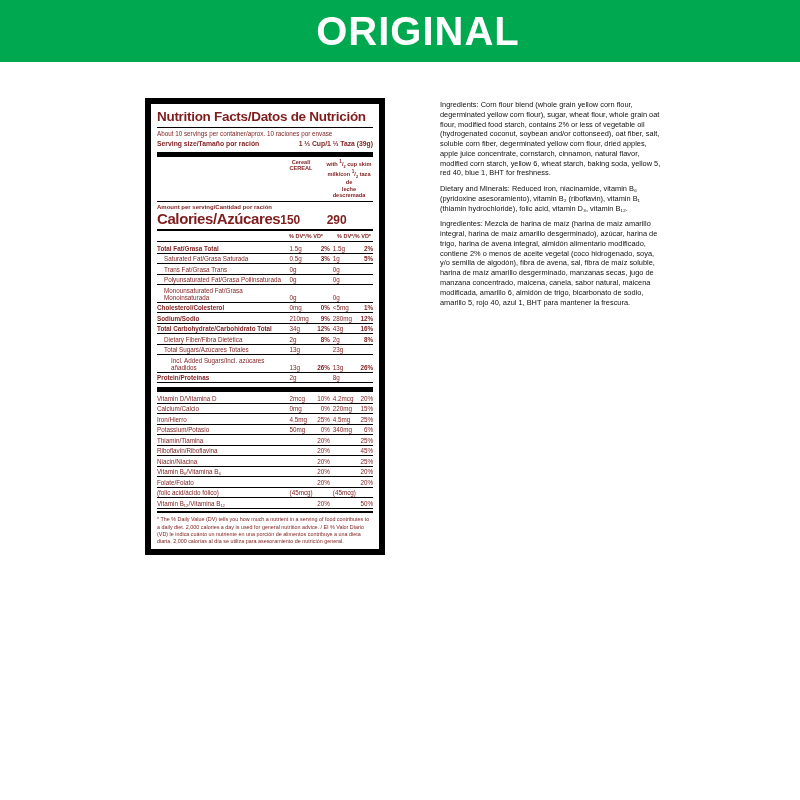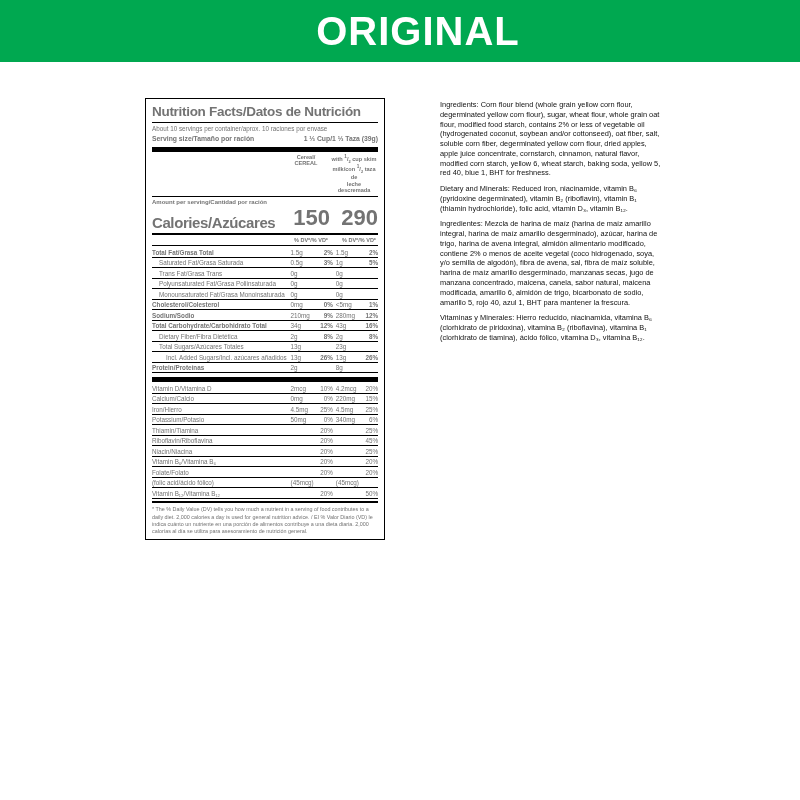--- a/index.html
+++ b/index.html
@@ -24,25 +24,25 @@
     font-weight:bold;
     letter-spacing:1px;
     font-family:"Liberation Sans", sans-serif;
   }
 
   
   .nf-panel {
     position:absolute;
     left:145px; top:98px;
     width:240px;
-    border:1px solid #000000;
+    border:6px solid #000000;
     background:#fff;
     padding:4px 6px 4px 6px;
     font-family:"Liberation Sans", sans-serif;
-    color:#737373;
+    color:#7f1d1d;
   }
   .nf-title {
     font-size:13.5px; font-weight:bold; letter-spacing:-0.3px;
     margin:2px 0 3px 0; line-height:1.05;
   }
   .nf-sub {
     font-size:6.3px; line-height:1.35; margin:0 0 1px 0;
   }
   .nf-serv {
     font-size:6.8px; font-weight:bold; line-height:1.3;
@@ -61,21 +61,21 @@
   .hdr-cols {
     display:flex; font-size:5.6px; font-weight:bold; line-height:1.15;
     justify-content:flex-end; text-align:center;
   }
   .hdr-cols .h1 { width:48px; }
   .hdr-cols .h2 { width:48px; }
 
   .amount-line { font-size:6px; font-weight:bold; }
   .cal-row { display:flex; align-items:flex-end; }
   .cal-label { flex:1; font-size:15px; font-weight:bold; letter-spacing:-0.4px; }
-  .cal-val { width:48px; text-align:right; font-size:22px; font-weight:bold; }
+  .cal-val { width:48px; text-align:left; font-size:12px; font-weight:bold; }
 
   .dv-row { display:flex; justify-content:flex-end; font-size:5.5px; font-weight:bold; }
   .dv-row span { width:48px; text-align:right; padding-right:2px; }
 
   .b { font-weight:bold; }
   .i1 { padding-left:7px !important; }
   .i2 { padding-left:14px !important; }
 
   .foot {
     font-size:5.4px; line-height:1.35; margin-top:3px;
@@ -332,22 +332,19 @@
 
   <div class="rule-med"></div>
   <div class="foot">* The % Daily Value (DV) tells you how much a nutrient in a serving of food contributes to a daily diet. 2,000 calories a day is used for general nutrition advice. / El % Valor Diario (VD) le indica cuánto un nutriente en una porción de alimentos contribuye a una dieta diaria. 2,000 calorías al día se utiliza para asesoramiento de nutrición general.</div>
 </div>
 
 <div class="ing">
   <p>
     <span class="hd">Ingredients:</span><span> Corn flour blend (whole grain yellow corn flour, degerminated yellow corn flour), sugar, wheat flour, whole grain oat flour, modified food starch, contains 2% or less of vegetable oil (hydrogenated coconut, soybean and/or cottonseed), oat fiber, salt, soluble corn fiber, degerminated yellow corn flour, dried apples, apple juice concentrate, cornstarch, cinnamon, natural flavor, modified corn starch, yellow 6, wheat starch, baking soda, yellow 5, red 40, blue 1, BHT for freshness.</span>
   </p>
   <p>
-    <span class="hd">Dietary and Minerals:</span><span> Reduced iron, niacinamide, vitamin B₆ (pyridoxine degerminated), vitamin B₂ (riboflavin), vitamin B₁ (thiamin hydrochloride), folic acid, vitamin D₃, vitamin B₁₂.</span>
+    <span class="hd">Dietary and Minerals:</span><span> Reduced iron, niacinamide, vitamin B₆ (pyridoxine asesoramiento), vitamin B₂ (riboflavin), vitamin B₁ (thiamin hydrochloride), folic acid, vitamin D₃, vitamin B₁₂.</span>
   </p>
 
   <p>
     <span class="hd">Ingredientes:</span><span> Mezcla de harina de maíz (harina de maíz amarillo integral, harina de maíz amarillo desgerminado), azúcar, harina de trigo, harina de avena integral, almidón alimentario modificado, contiene 2% o menos de aceite vegetal (coco hidrogenado, soya, y/o semilla de algodón), fibra de avena, sal, fibra de maíz soluble, harina de maíz amarillo desgerminado, manzanas secas, jugo de manzana concentrado, maicena, canela, sabor natural, maicena modificada, amarillo 6, almidón de trigo, bicarbonato de sodio, amarillo 5, rojo 40, azul 1, BHT para mantener la frescura.</span>
   </p>
-  <p>
-    <span class="hd">Vitaminas y Minerales:</span><span> Hierro reducido, niacinamida, vitamina B₆ (clorhidrato de piridoxina), vitamina B₂ (riboflavina), vitamina B₁ (clorhidrato de tiamina), ácido fólico, vitamina D₃, vitamina B₁₂.</span>
-  </p>
 </div>
 
 </body></html>

